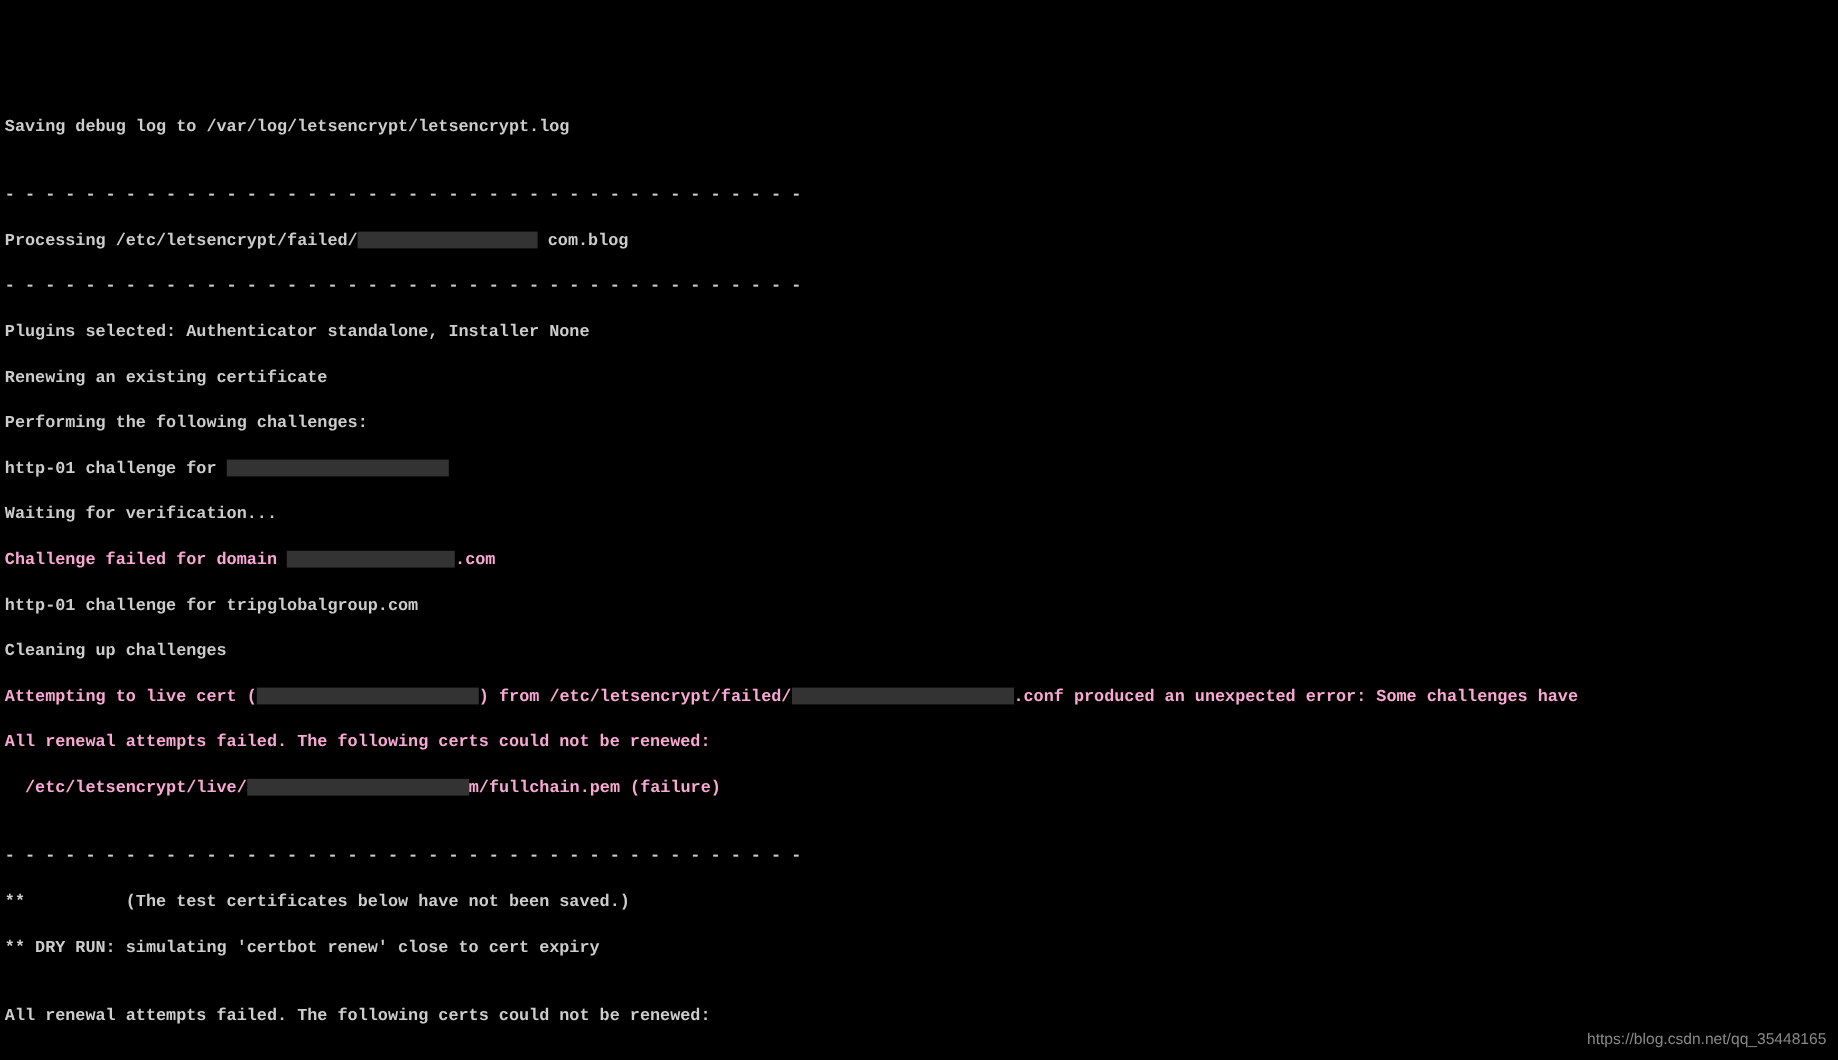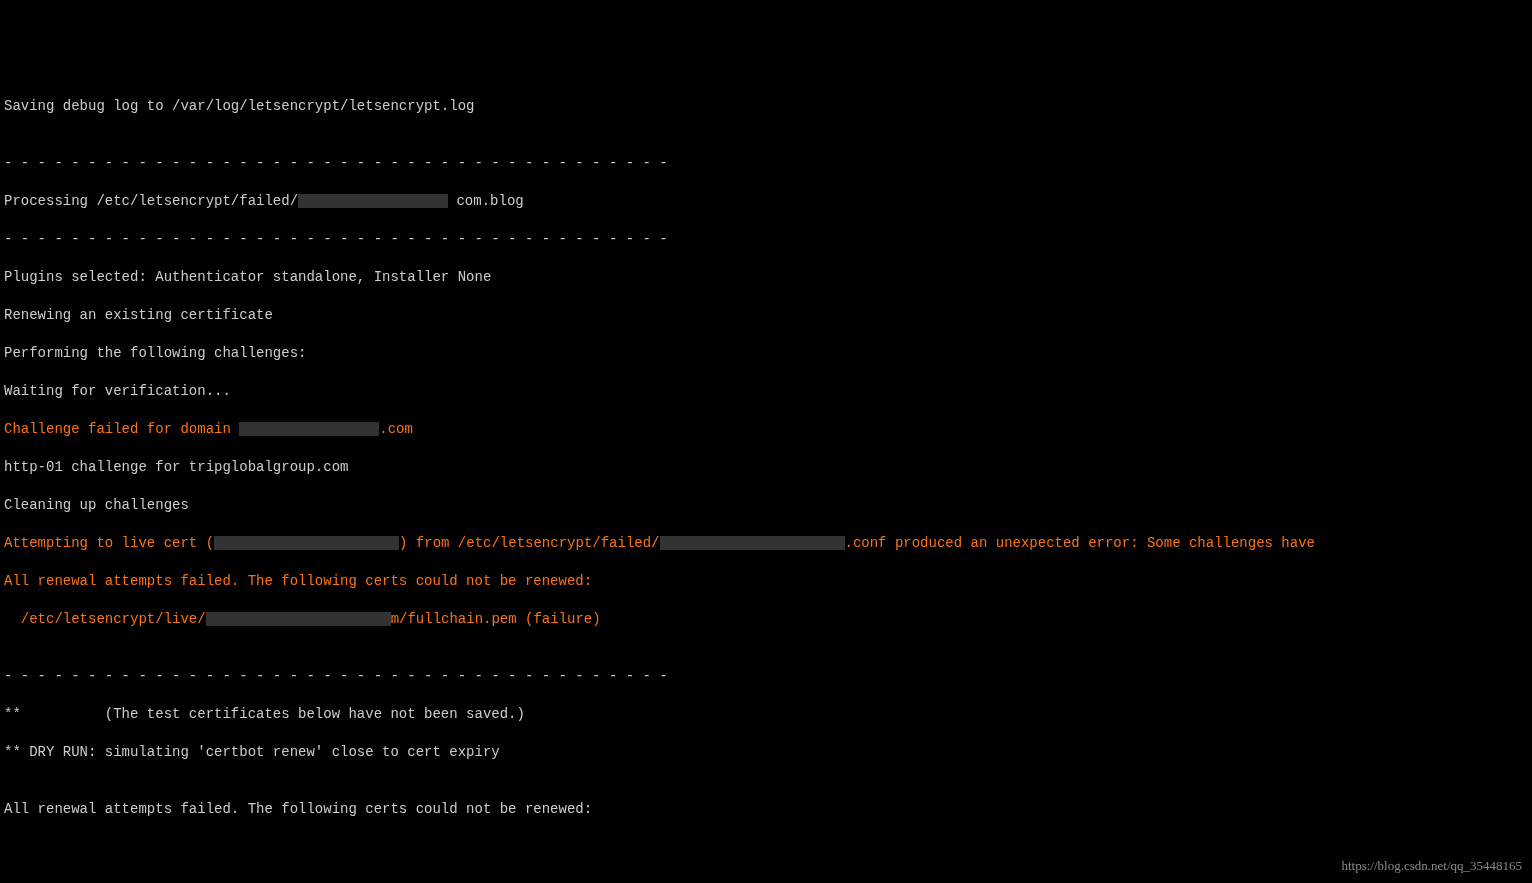--- a/index.html
+++ b/index.html
@@ -16,23 +16,24 @@
       padding: 2px 4px;
       width: 1532px;
       height: 883px;
       overflow: hidden;
       position: relative;
       white-space: pre;
     }
     .line {
       display: block;
       white-space: pre;
+      font-weight: bold;
     }
     .error {
-      color: #f97316;
+      color: #f9a8d4;
     }
     .redacted {
       background-color: #333333;
       color: #333333;
       display: inline-block;
       vertical-align: middle;
     }
     .redacted-sm {
       width: 150px;
       height: 14px;
@@ -44,37 +45,38 @@
     .redacted-lg {
       width: 140px;
       height: 14px;
     }
     .watermark {
       position: absolute;
       bottom: 8px;
       right: 10px;
       color: #888888;
       font-size: 13px;
-      font-family: Liberation Serif, serif;
+      font-family: Liberation Sans, sans-serif;
     }
   </style>
 </head>
 <body>
 
 
 
 <div>
 <span class="line">Saving debug log to /var/log/letsencrypt/letsencrypt.log</span>
 <span class="line"></span>
 <span class="line">- - - - - - - - - - - - - - - - - - - - - - - - - - - - - - - - - - - - - - - -</span>
 <span class="line"><span>Processing /etc/letsencrypt/failed/</span><span class="redacted redacted-sm"></span> <span>com.blog</span></span>
 <span class="line">- - - - - - - - - - - - - - - - - - - - - - - - - - - - - - - - - - - - - - - -</span>
 <span class="line">Plugins selected: Authenticator standalone, Installer None</span>
 <span class="line">Renewing an existing certificate</span>
 <span class="line">Performing the following challenges:</span>
+<span class="line"><span>http-01 challenge for </span><span class="redacted redacted-md"></span></span>
 <span class="line">Waiting for verification...</span>
 <span class="line error"><span>Challenge failed for domain </span><span class="redacted redacted-lg"></span><span>.com</span></span>
 <span class="line">http-01 challenge for tripglobalgroup.com</span>
 <span class="line">Cleaning up challenges</span>
 <span class="line error"><span>Attempting to live cert (</span><span class="redacted redacted-md"></span><span>) from /etc/letsencrypt/failed/</span><span class="redacted redacted-md"></span><span>.conf produced an unexpected error: Some challenges have</span></span>
 <span class="line error">All renewal attempts failed. The following certs could not be renewed:</span>
 <span class="line error"><span>  /etc/letsencrypt/live/</span><span class="redacted redacted-md"></span><span>m/fullchain.pem (failure)</span></span>
 <span class="line"></span>
 <span class="line">- - - - - - - - - - - - - - - - - - - - - - - - - - - - - - - - - - - - - - - -</span>
 <span class="line">**          (The test certificates below have not been saved.)</span>

